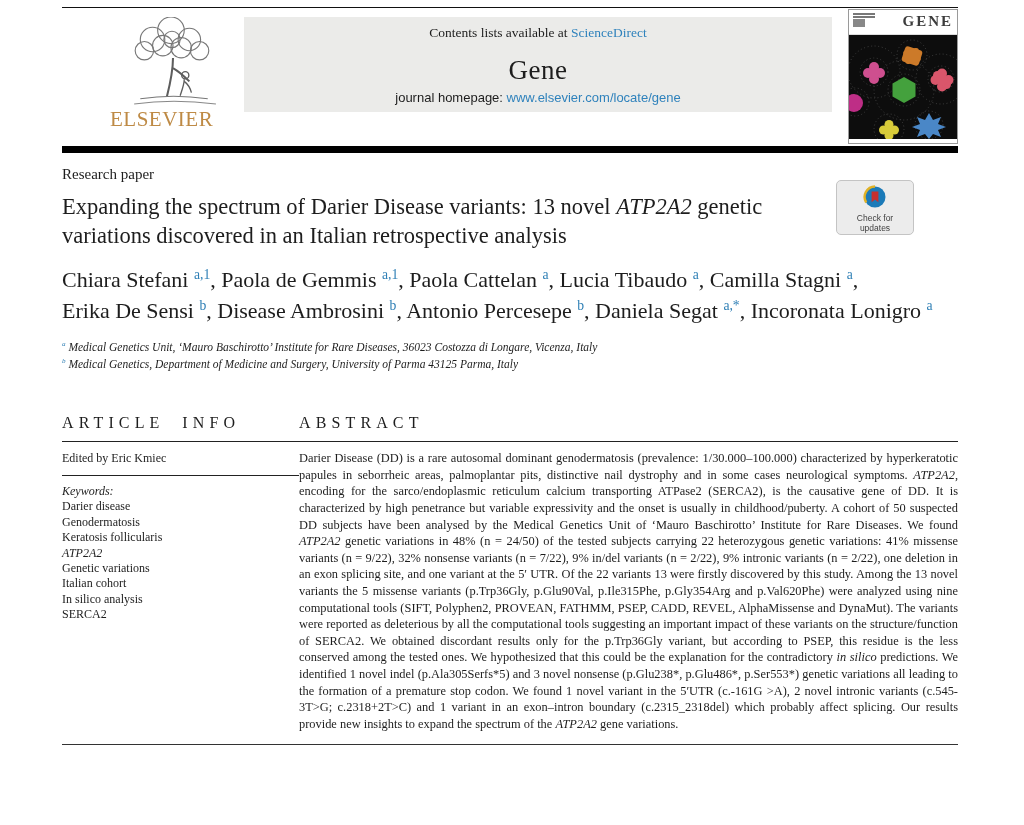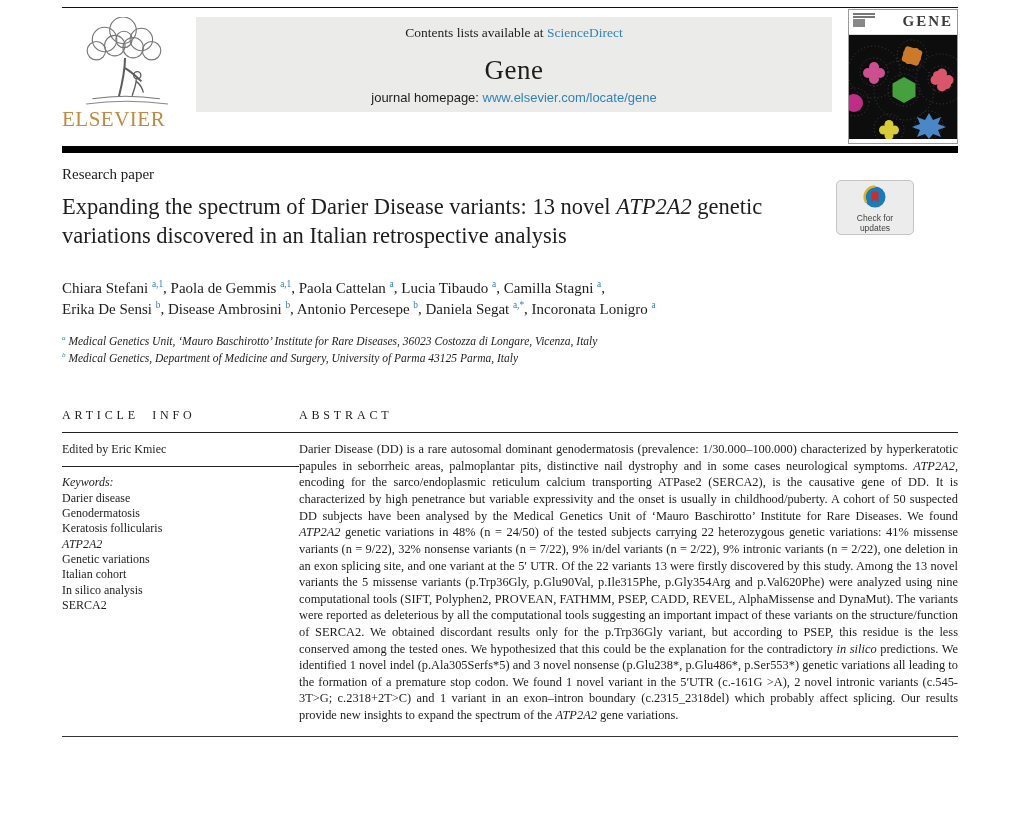--- a/index.html
+++ b/index.html
@@ -10,21 +10,21 @@
     --badge-circle:#1B7AB8; --badge-bookmark:#C62F2F;
   }
   *{margin:0;padding:0;box-sizing:border-box;}
   html,body{background:#fff;}
   .page{width:1024px;height:825px;background:#fff;position:relative;overflow:hidden;
         font-family:"Liberation Serif", serif;color:var(--text);}
   .content{margin:0 62px;width:896px;}
   .citation{padding-top:13px;text-align:center;font-size:12.5px;color:var(--citation);}
   .topline{margin-top:7px;border-top:1.6px solid #111;}
   .header-row{display:flex;margin-top:9px;align-items:flex-start;}
-  .logo-col{width:126px;flex:0 0 126px;text-align:center;}
+  .logo-col{width:126px;flex:0 0 126px;text-align:center;margin-left:48px;}
   .logo-col svg{display:block;margin:0 auto;}
   .elsevier-word{font-size:21px;letter-spacing:0.5px;color:var(--gold);margin-top:-2px;text-align:left;}
   .header-box{flex:1;margin-left:8px;margin-right:16px;background:var(--box-bg);height:95px;
               position:relative;text-align:center;padding-top:8px;}
   .contents-line{font-size:13.5px;}
   .journal-name{font-size:27px;margin-top:14px;letter-spacing:0.5px;}
   .homepage-line{position:absolute;left:0;right:0;bottom:7px;font-size:13px;
                  font-family:"Liberation Sans", sans-serif;}
   .link{color:var(--link);cursor:pointer;}
   .cover{width:110px;flex:0 0 110px;border:1px solid #9a9a9a;background:#fff;margin-top:-8px;}
@@ -34,29 +34,29 @@
   .cover-vol{position:absolute;left:4px;top:3px;width:22px;}
   .cover-vol i{display:block;height:1.5px;background:#777;margin-bottom:1.5px;}
   .cover-vol b{display:block;width:12px;height:8px;background:#888;margin-top:1px;}
   .thickbar{margin-top:2px;height:7px;background:#000;}
   .article-head{position:relative;}
   .research-paper{margin-top:13px;font-size:15px;}
   .badge{position:absolute;top:14px;right:44px;width:78px;height:55px;background:#ececec;
          border:1px solid #c4c4c4;border-radius:5px;text-align:center;padding-top:3px;cursor:pointer;}
   .badge-text{font-size:8.5px;line-height:1.15;color:#3f3f3f;font-family:"Liberation Sans", sans-serif;}
   .title{margin-top:9px;font-size:22.5px;font-weight:normal;line-height:1.29;max-width:792px;}
-  .authors{margin-top:28px;font-size:15px;line-height:1.42;}
+  .authors{margin-top:14px;font-size:22px;line-height:1.42;}
   .affiliations{margin-top:12px;font-size:11.5px;font-style:italic;line-height:1.55;}
   .affiliations sup{font-style:italic;}
   sup{font-size:0.62em;line-height:0;color:var(--sup);}
   .seg-i{font-style:italic;}
   .columns{display:flex;margin-top:40px;}
   .col-left{width:237px;flex:0 0 237px;}
   .col-right{flex:1;}
-  .sec-heading{font-size:12px;letter-spacing:0.32em;word-spacing:0.55em;}
+  .sec-heading{font-size:16px;letter-spacing:0.32em;word-spacing:0.55em;}
   .rule{border-top:1px solid #222;margin-top:9px;}
   .edited{margin-top:9px;font-size:12px;}
   .keywords{margin-top:8px;font-size:12px;line-height:1.28;}
   .kw-label{font-style:italic;font-size:12px;}
   .abstract-body{margin-top:8px;font-size:12.4px;line-height:1.34;text-align:justify;}
   .bottomline{margin-top:12px;border-top:1px solid #333;}
 </style>
 </head>
 <body>
 

